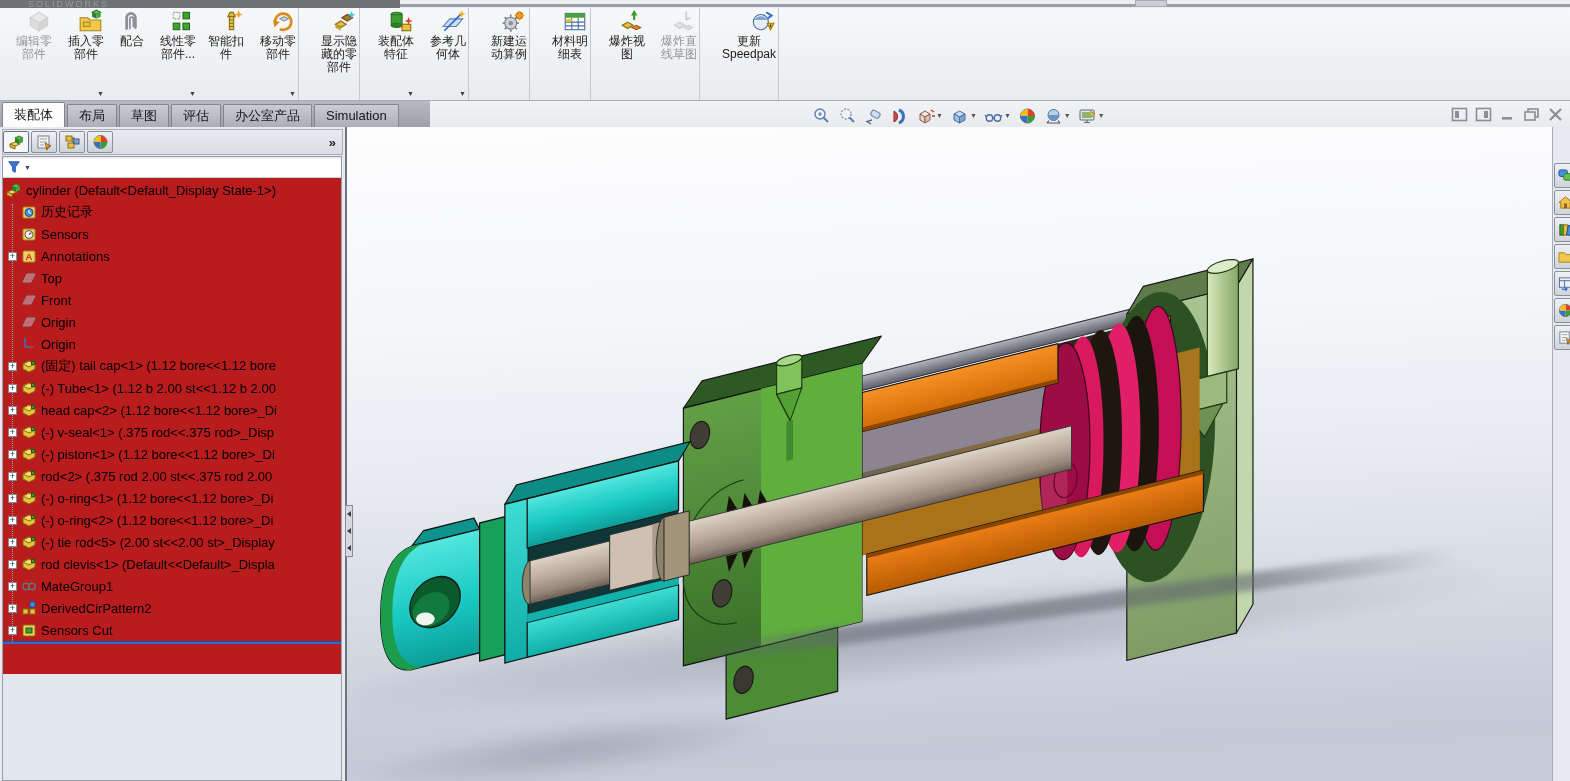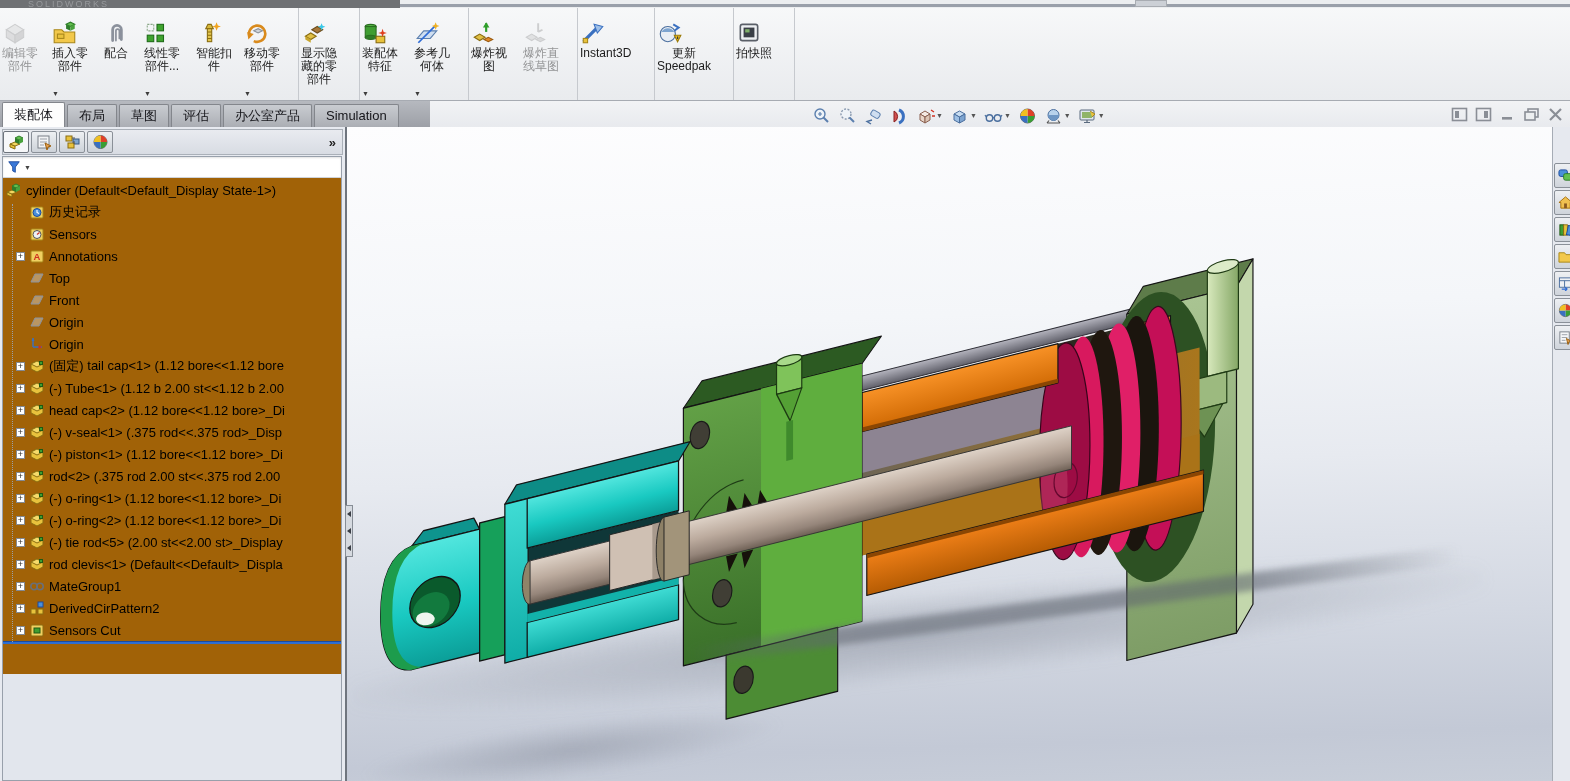--- a/index.html
+++ b/index.html
@@ -7,21 +7,21 @@
   #root { position:relative; width:1570px; height:781px; font-family:"Liberation Sans",sans-serif; background:#eceef0; overflow:hidden; }
 
   
   .titlebar-frag { position:absolute; left:0; top:0; width:400px; height:8px; background:#6f7174; color:#97999c; font-size:9px; line-height:8px; padding-left:28px; overflow:hidden; letter-spacing:2px; }
   .topline { position:absolute; left:400px; top:4px; right:0; height:3px; background:#9aa0aa; }
   .topbox { position:absolute; left:1135px; top:0; width:32px; height:7px; background:#ccd0d6; border:1px solid #a8acb2; }
 
   
   .cmdbar { position:absolute; left:0; top:8px; right:0; height:93px; background:linear-gradient(#f7f8f9,#e9ebee); border-bottom:1px solid #a7abb2; display:flex; align-items:stretch; }
   .cm-group { display:flex; border-right:1px solid #c6c9ce; padding:0 2px; }
-  .cm-btn { display:flex; flex-direction:column; align-items:flex-start; padding-top:12px; position:relative; cursor:default; }
+  .cm-btn { display:flex; flex-direction:column; align-items:flex-end; padding-top:0; position:relative; cursor:default; }
   .cm-btn svg { width:26px; height:26px; flex:none; }
   .cm-label { font-size:12px; line-height:1.1; text-align:center; white-space:pre-line; color:#1b1b1b; margin-top:1px; }
   .cm-dd { font-size:7px; color:#3c3c3c; margin-top:auto; padding-bottom:3px; }
   .cm-btn.disabled { opacity:.45; filter:grayscale(.9); }
 
   
   .tabrow { position:absolute; left:0; top:101px; right:0; height:26px; background:linear-gradient(#f2f3f5,#e8eaee); }
   .tabback { position:absolute; left:0; top:0; width:430px; height:26px; background:linear-gradient(#b6b9bf,#9da0a7); }
   .tabs { position:absolute; left:2px; bottom:0; display:flex; align-items:flex-end; }
   .tab { height:23px; padding:0 11px; margin-right:2px; font-size:13px; color:#15151a; background:linear-gradient(#c9ccd1,#abaeb4); border:1px solid #83868c; border-bottom:none; border-radius:2px 2px 0 0; line-height:22px; white-space:nowrap; }
@@ -37,27 +37,27 @@
   .winctl { position:absolute; right:6px; top:107px; display:flex; gap:7px; }
   .winctl svg { width:17px; height:15px; }
 
   
   .panel { position:absolute; left:0; top:127px; width:347px; bottom:0; background:#e7eaf0; border-right:2px solid #6f757e; }
   .ptabs { position:absolute; left:2px; top:2px; right:2px; height:26px; display:flex; align-items:center; gap:2px; background:linear-gradient(#e9ebf0,#d8dce3); border:1px solid #aab0b8; }
   .ptab { width:26px; height:22px; display:flex; align-items:center; justify-content:center; border:1px solid #8a9098; background:linear-gradient(#eef0f3,#cdd2d9); border-radius:2px; }
   .ptab.active { background:#f6f7f9; border-color:#6d737c; }
   .ptab svg { width:17px; height:16px; }
   .pchevron { margin-left:auto; font-size:13px; color:#222; padding-right:6px; font-weight:bold; }
-  .tree-wrap { position:absolute; left:2px; right:3px; top:29px; bottom:0; background:#a16207; border:1px solid #98a0ab; overflow:hidden; }
+  .tree-wrap { position:absolute; left:2px; right:3px; top:29px; bottom:0; background:#b91c1c; border:1px solid #98a0ab; overflow:hidden; }
   .filter-row { height:21px; border-bottom:1px solid #cfd3da; display:flex; align-items:center; padding-left:4px; background:#fff; box-shadow:inset 0 1px 2px rgba(0,0,0,.12); }
   .filter-row svg { width:14px; height:14px; }
   .filter-dd { font-size:7px; color:#444; margin-left:3px; }
   .tree-rows { position:relative; padding-top:1px; }
   .tree-rows::before { content:""; position:absolute; left:9px; top:26px; height:438px; border-left:1px dotted #9aa0aa; }
-  .trow { position:relative; height:22px; display:flex; align-items:center; white-space:nowrap; font-size:13px; color:#000; overflow:hidden;padding-left:8px; }
+  .trow { position:relative; height:22px; display:flex; align-items:center; white-space:nowrap; font-size:13px; color:#000; overflow:hidden; }
   .trow .plus { flex:none; width:9px; height:9px; border:1px solid #848a94; background:#fff; font-size:9px; line-height:7px; text-align:center; color:#333; margin:0 4px 0 5px; z-index:1; }
   .trow .nop { flex:none; width:18px; }
   .trow.root { padding-left:3px; }
   .trow svg { flex:none; width:16px; height:16px; margin-right:4px; }
   .rollback { height:3px; background:#2e6ed2; border-top:1px solid #1b4a9e; }
   .panel-lower { position:absolute; left:0; right:0; bottom:0; top:517px; background:#e2e6ed; }
   .splitter { position:absolute; left:345px; top:505px; width:8px; height:52px; background:#d6dae0; border:1px solid #878d96; z-index:5; display:flex; flex-direction:column; justify-content:space-around; align-items:center; }
   .splitter i { width:0; height:0; border-top:3px solid transparent; border-bottom:3px solid transparent; border-right:4px solid #3a3e45; }
 
   
@@ -174,71 +174,76 @@
             <polygon points="3,17 9,10 21,10 15,17" fill="#cfdef0" stroke="#5b7fae"></polygon>
             <line x1="4" y1="21" x2="20" y2="5" stroke="#2e6bd6" stroke-width="1.6"></line>
             <polygon points="20,2 21,4.5 23.5,5.5 21,6.5 20,9 19,6.5 16.5,5.5 19,4.5" fill="#f0b020"></polygon>
           </svg>
         <span class="cm-label">参考几
 何体</span>
         <span class="cm-dd">▼</span>
       </div>
     </div>
     <div class="cm-group">
+      <div class="cm-btn" style="width:56px">
+        <svg viewBox="0 0 24 24">
+            <circle cx="9" cy="14" r="5.5" fill="#cdd2d8" stroke="#7a8088"></circle>
+            <circle cx="9" cy="14" r="2" fill="#8a9098"></circle>
+            <path d="M9,8 v-2 M9,20 v2 M3.5,14 h-2 M14.5,14 h2 M5,10 l-1.5,-1.5 M13,10 l1.5,-1.5 M5,18 l-1.5,1.5 M13,18 l1.5,1.5" stroke="#7a8088" stroke-width="1.6"></path>
+            <circle cx="17" cy="7" r="3" fill="#f0a020" stroke="#b06a08"></circle>
+            <path d="M17,2.5 v2 M17,9.5 v2 M12.5,7 h2 M19.5,7 h2" stroke="#f0a020" stroke-width="1.4"></path>
+          </svg>
+        <span class="cm-label">新建运
+动算例</span>
+      </div>
+    </div>
+    <div class="cm-group">
+      <div class="cm-btn" style="width:56px">
+        <svg viewBox="0 0 24 24">
+            <rect x="3" y="5" width="18" height="15" fill="#fff" stroke="#4a6e9e"></rect>
+            <rect x="3" y="5" width="18" height="4" fill="#49a33c"></rect>
+            <path d="M3,13 h18 M3,16.5 h18 M9,9 v11 M15,9 v11" stroke="#4a6e9e" stroke-width="1"></path>
+            <rect x="4" y="10" width="5" height="3" fill="#e8c23c"></rect>
+          </svg>
+        <span class="cm-label">材料明
+细表</span>
+      </div>
+    </div>
+    <div class="cm-group">
       <div class="cm-btn" style="width:52px">
         <svg viewBox="0 0 24 24">
             <polygon points="3,16 8,13 13,16 8,19" fill="#e0bf45" stroke="#8a6d10"></polygon>
             <polygon points="12,18 16,16 20,18 16,20" fill="#e08a28" stroke="#9a5a10"></polygon>
             <path d="M14,3 v8" stroke="#2f9e2a" stroke-width="2"></path>
             <polygon points="14,2 11,7 17,7" fill="#2f9e2a"></polygon>
           </svg>
         <span class="cm-label">爆炸视
 图</span>
       </div>
       <div class="cm-btn disabled" style="width:52px">
         <svg viewBox="0 0 24 24">
             <polygon points="3,16 8,13 13,16 8,19" fill="#c8ccd2" stroke="#9aa0a8"></polygon>
             <polygon points="12,18 16,16 20,18 16,20" fill="#b8bdc4" stroke="#9aa0a8"></polygon>
             <path d="M14,3 v8 M14,11 l4,-2" stroke="#9aa0a8" stroke-width="1.8" fill="none"></path>
           </svg>
         <span class="cm-label">爆炸直
 线草图</span>
-      </div>
-    </div>
-    <div class="cm-group">
-      <div class="cm-btn" style="width:72px">
-        <svg viewBox="0 0 24 24">
-            <path d="M4,19 L15,8" stroke="#3a70c0" stroke-width="3" stroke-linecap="round"></path>
-            <polygon points="13,4 21,6 16,12" fill="#9fc0e8" stroke="#3a70c0"></polygon>
-            <rect x="3" y="17" width="4" height="4" fill="#e8c23c" stroke="#a8871a"></rect>
-          </svg>
-        <span class="cm-label">Instant3D</span>
       </div>
     </div>
     <div class="cm-group">
       <div class="cm-btn" style="width:74px">
         <svg viewBox="0 0 24 24">
             <circle cx="10" cy="13" r="7" fill="#e8edf4" stroke="#4a6e9e"></circle>
             <path d="M4,11 a7,7 0 0 1 12,0" fill="#7da4d0"></path>
             <path d="M15,4 l5,3 -4,3" fill="none" stroke="#3a70c0" stroke-width="1.8"></path>
             <polygon points="16,14 22,14 19,20" fill="#f0c020" stroke="#9a7a08"></polygon>
             <rect x="18.4" y="15.2" width="1.2" height="2.4" fill="#3a3a3a"></rect>
           </svg>
         <span class="cm-label">更新
 Speedpak</span>
-      </div>
-    </div>
-    <div class="cm-group">
-      <div class="cm-btn" style="width:56px">
-        <svg viewBox="0 0 24 24">
-            <rect x="4" y="4" width="16" height="15" rx="2" fill="#eef0f3" stroke="#5a5f68" stroke-width="1.5"></rect>
-            <rect x="7" y="7" width="10" height="9" fill="#3a3f47"></rect>
-            <rect x="8.5" y="8.5" width="4" height="3" fill="#7fb06a"></rect>
-          </svg>
-        <span class="cm-label">拍快照</span>
       </div>
     </div>
   </div>
 
   <div class="tabrow">
     <div class="tabback"></div>
     <div class="tabs">
       <div class="tab active">装配体</div>
       <div class="tab">布局</div>
       <div class="tab">草图</div>

